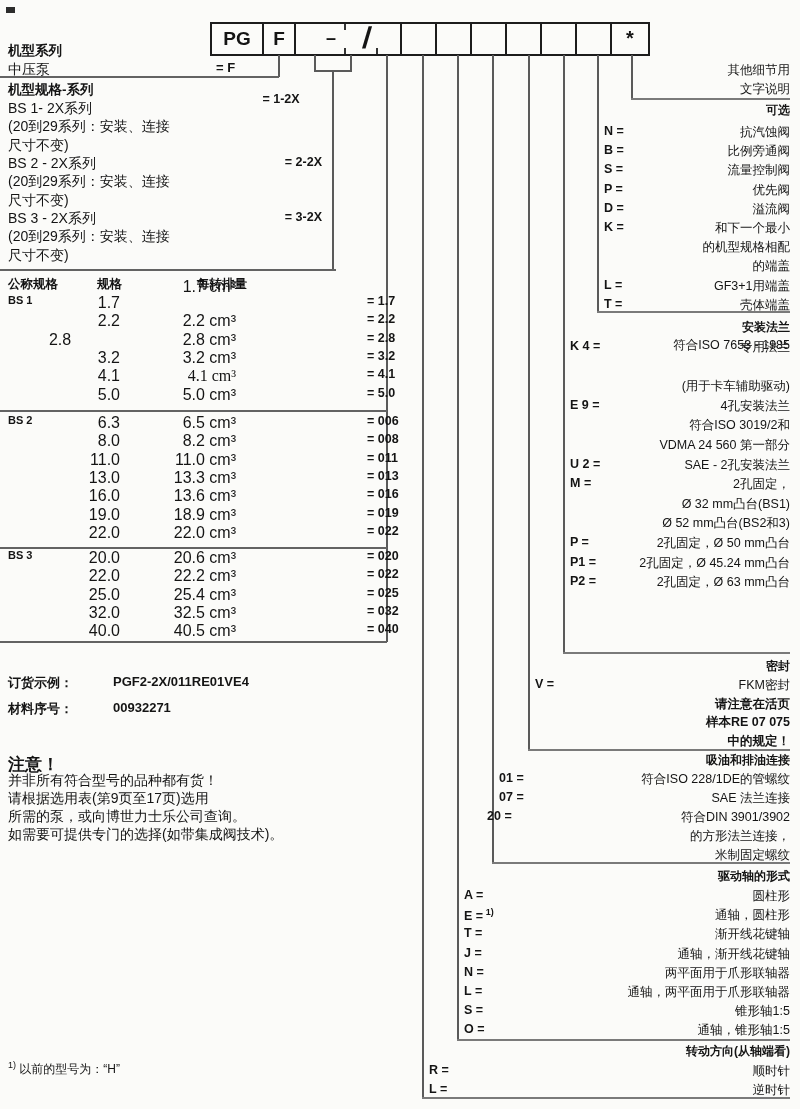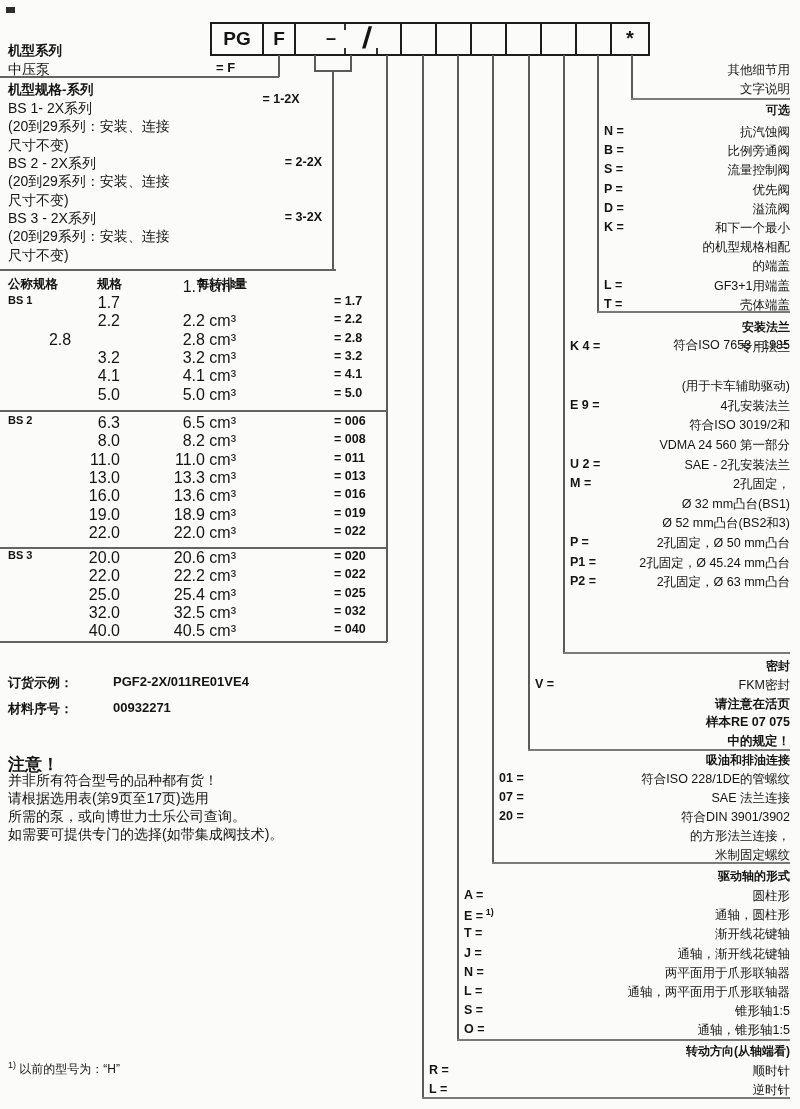--- a/index.html
+++ b/index.html
@@ -21,21 +21,21 @@
   .hrule{position:absolute;height:2px;background:#7a7a7a;}
   .rule-heavy{position:absolute;height:2px;background:#636363;}
   
   .lbl{position:absolute;font-size:14px;white-space:nowrap;}
   .lbl-b{position:absolute;font-size:12.5px;font-weight:bold;white-space:nowrap;}
   .sec-header{position:absolute;right:10px;font-size:12px;font-weight:bold;white-space:nowrap;}
   .sec-text{position:absolute;right:10px;font-size:12.5px;white-space:nowrap;}
   .sec-text.bold{font-weight:bold;}
   .sec-code{position:absolute;font-size:12.5px;font-weight:bold;white-space:nowrap;}
   .tbl-num{position:absolute;text-align:right;font-size:16px;white-space:nowrap;}
-  .tbl-code{position:absolute;font-size:12.5px;font-weight:bold;white-space:nowrap;}
+  .tbl-code{position:absolute;font-size:12.5px;font-weight:bold;white-space:nowrap;margin-left:33px;}
   .tbl-name{position:absolute;font-size:11px;font-weight:bold;white-space:nowrap;}
   sup{font-size:9px;}
   .speck{position:absolute;left:6px;top:7px;width:9px;height:6px;background:#2c2c2c;}
 </style>
 </head>
 <body>
 
 <div class="page" id="page">
 
   <div class="speck"></div>
@@ -162,21 +162,21 @@
     <div class="sec-text bold" style="top: 695.6px;">请注意在活页</div>
     <div class="sec-text bold" style="top: 714.2px;">样本RE 07 075</div>
     <div class="sec-text bold" style="top: 732.8px;">中的规定！</div>
     <div class="vline" style="left: 492px; top: 55px; height: 807px;"></div>
     <div class="hrule" style="left: 492px; top: 862px; width: 298px;"></div>
     <div class="sec-header" style="top: 752px;">吸油和排油连接</div>
     <div class="sec-code" style="left: 499px; top: 771px;">01 =</div>
     <div class="sec-text" style="top: 771px;">符合ISO 228/1DE的管螺纹</div>
     <div class="sec-code" style="left: 499px; top: 790px;">07 =</div>
     <div class="sec-text" style="top: 790px;">SAE 法兰连接</div>
-    <div class="sec-code" style="left: 499px; top: 809px;">20 =</div>
+    <div class="sec-code" style="left: 487px; top: 809px;">20 =</div>
     <div class="sec-text" style="top: 809px;">符合DIN 3901/3902</div>
     <div class="sec-text" style="top: 828px;">的方形法兰连接，</div>
     <div class="sec-text" style="top: 847px;">米制固定螺纹</div>
     <div class="vline" style="left: 457px; top: 55px; height: 984px;"></div>
     <div class="hrule" style="left: 457px; top: 1039px; width: 333px;"></div>
     <div class="sec-header" style="top: 868px;">驱动轴的形式</div>
     <div class="sec-code" style="left: 464px; top: 888px;">A =</div>
     <div class="sec-text" style="top: 888px;">圆柱形</div>
     <div class="sec-code" style="left: 464px; top: 907.2px;">E =<sup> 1)</sup></div>
     <div class="sec-text" style="top: 907.2px;">通轴，圆柱形</div>
@@ -206,21 +206,21 @@
     <div class="tbl-num" style="left: 0px; width: 120px; top: 312.3px;">2.2</div>
     <div class="tbl-num" style="left: 0px; width: 236px; top: 312.3px;">2.2 cm³</div>
     <div class="tbl-code" style="left: 334px; top: 312.3px;">= 2.2</div>
     <div class="tbl-num" style="left: 0px; width: 120px; top: 330.6px; text-align: center;">2.8</div>
     <div class="tbl-num" style="left: 0px; width: 236px; top: 330.6px;">2.8 cm³</div>
     <div class="tbl-code" style="left: 334px; top: 330.6px;">= 2.8</div>
     <div class="tbl-num" style="left: 0px; width: 120px; top: 348.9px;">3.2</div>
     <div class="tbl-num" style="left: 0px; width: 236px; top: 348.9px;">3.2 cm³</div>
     <div class="tbl-code" style="left: 334px; top: 348.9px;">= 3.2</div>
     <div class="tbl-num" style="left: 0px; width: 120px; top: 367.2px;">4.1</div>
-    <div class="tbl-num" style="left: 0px; width: 236px; top: 367.2px;">4.1 cm³</div>
+    <div class="tbl-num" style="left: 0px; width: 236px; top: 367.2px; font-family: Liberation Serif, serif;">4.1 cm³</div>
     <div class="tbl-code" style="left: 334px; top: 367.2px;">= 4.1</div>
     <div class="tbl-num" style="left: 0px; width: 120px; top: 385.5px;">5.0</div>
     <div class="tbl-num" style="left: 0px; width: 236px; top: 385.5px;">5.0 cm³</div>
     <div class="tbl-code" style="left: 334px; top: 385.5px;">= 5.0</div>
     <div class="tbl-name" style="left: 8px; top: 414px;">BS 2</div>
     <div class="tbl-num" style="left: 0px; width: 120px; top: 414px;">6.3</div>
     <div class="tbl-num" style="left: 0px; width: 236px; top: 414px;">6.5 cm³</div>
     <div class="tbl-code" style="left: 334px; top: 414px;">= 006</div>
     <div class="tbl-num" style="left: 0px; width: 120px; top: 432.3px;">8.0</div>
     <div class="tbl-num" style="left: 0px; width: 236px; top: 432.3px;">8.2 cm³</div>

